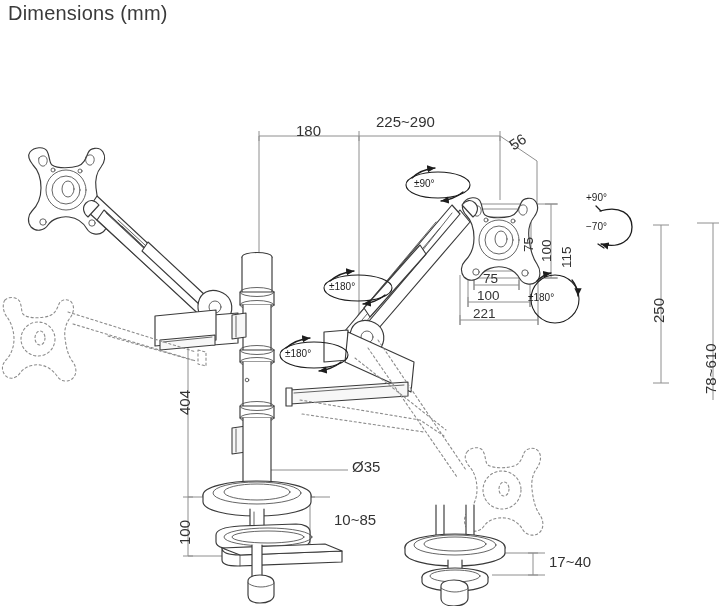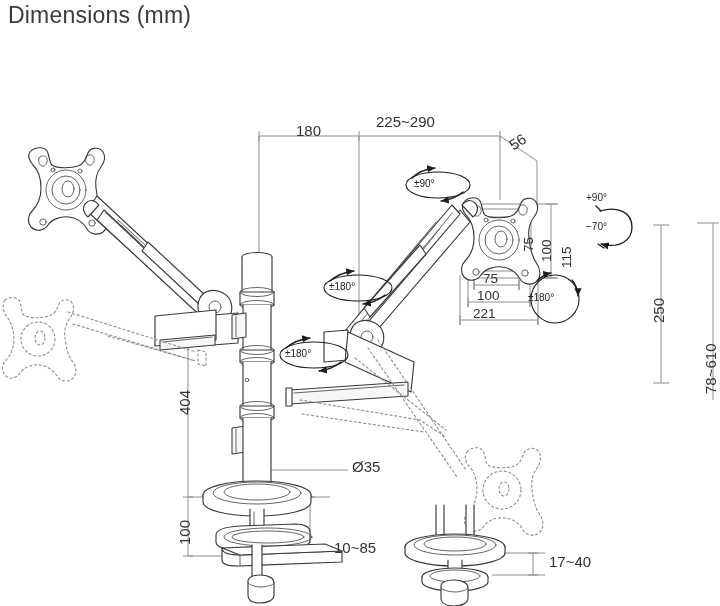--- a/index.html
+++ b/index.html
@@ -3,21 +3,21 @@
 <meta charset="utf-8">
 <title>Dimensions (mm)</title>
 <style>
   html,body{margin:0;padding:0;background:#ffffff;}
   body{
     width:720px;height:606px;position:relative;overflow:hidden;
     font-family:"Liberation Sans","DejaVu Sans",sans-serif;
     color:#2b2b2b;
   }
   #page-title{
-    position:absolute;left:8px;top:2px;font-size:23px;color:#3a3a3a;
+    position:absolute;left:8px;top:2px;font-size:20px;color:#3a3a3a;
     letter-spacing:.2px;white-space:nowrap;
   }
   #drawing{position:absolute;left:0;top:0;width:720px;height:606px;}
   .dim-text{
     position:absolute;font-size:15px;color:#333;white-space:nowrap;
     font-family:"Liberation Sans","DejaVu Sans",sans-serif;
   }
   .dim-small{font-size:13.5px;}
   .rot90{transform:rotate(-90deg);transform-origin:left top;}
   .rot56{transform:rotate(-33deg);transform-origin:left top;}
@@ -379,21 +379,21 @@
 </svg>
 
 <div class="dim-text" style="left:296px;top:122px;">180</div>
 <div class="dim-text" style="left:376px;top:113px;text-align:center;">225~290</div>
 <div class="dim-text rot56" style="left:506px;top:139px;">56</div>
 
 <div class="dim-text rot90" style="left:176px;top:415px;">404</div>
 <div class="dim-text rot90" style="left:176px;top:545px;">100</div>
 
 <div class="dim-text" style="left:352px;top:458px;">Ø35</div>
-<div class="dim-text" style="left:334px;top:511px;margin-top:28px;">10~85</div>
+<div class="dim-text" style="left:334px;top:511px;">10~85</div>
 <div class="dim-text" style="left:549px;top:553px;">17~40</div>
 
 <div class="dim-text rot90" style="left:650px;top:323px;">250</div>
 <div class="dim-text rot90" style="left:702px;top:394px;">78~610</div>
 
 <div class="dim-text dim-small rot90" style="left:521px;top:252px;">75</div>
 <div class="dim-text dim-small rot90" style="left:539px;top:262px;">100</div>
 <div class="dim-text dim-small rot90" style="left:559px;top:268px;">115</div>
 
 <div class="dim-text dim-small" style="left:483px;top:271px;">75</div>

